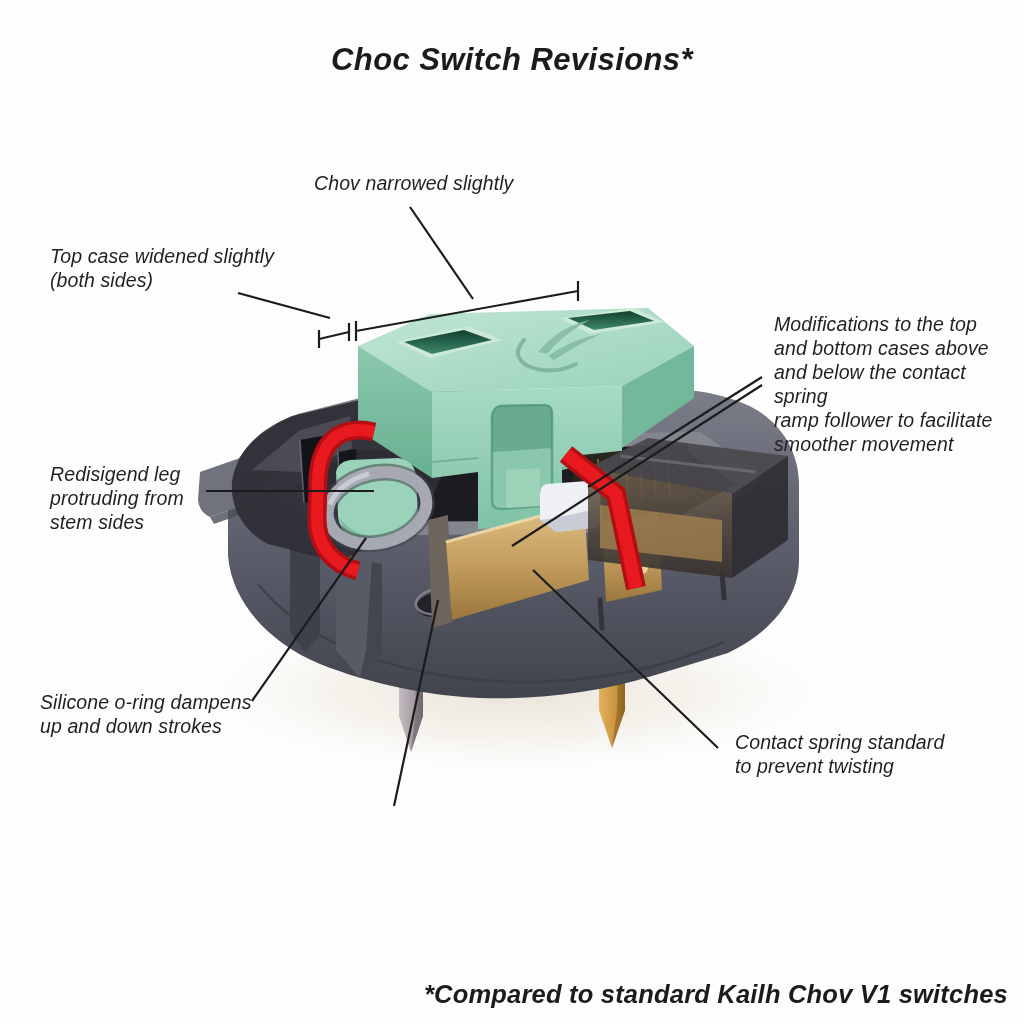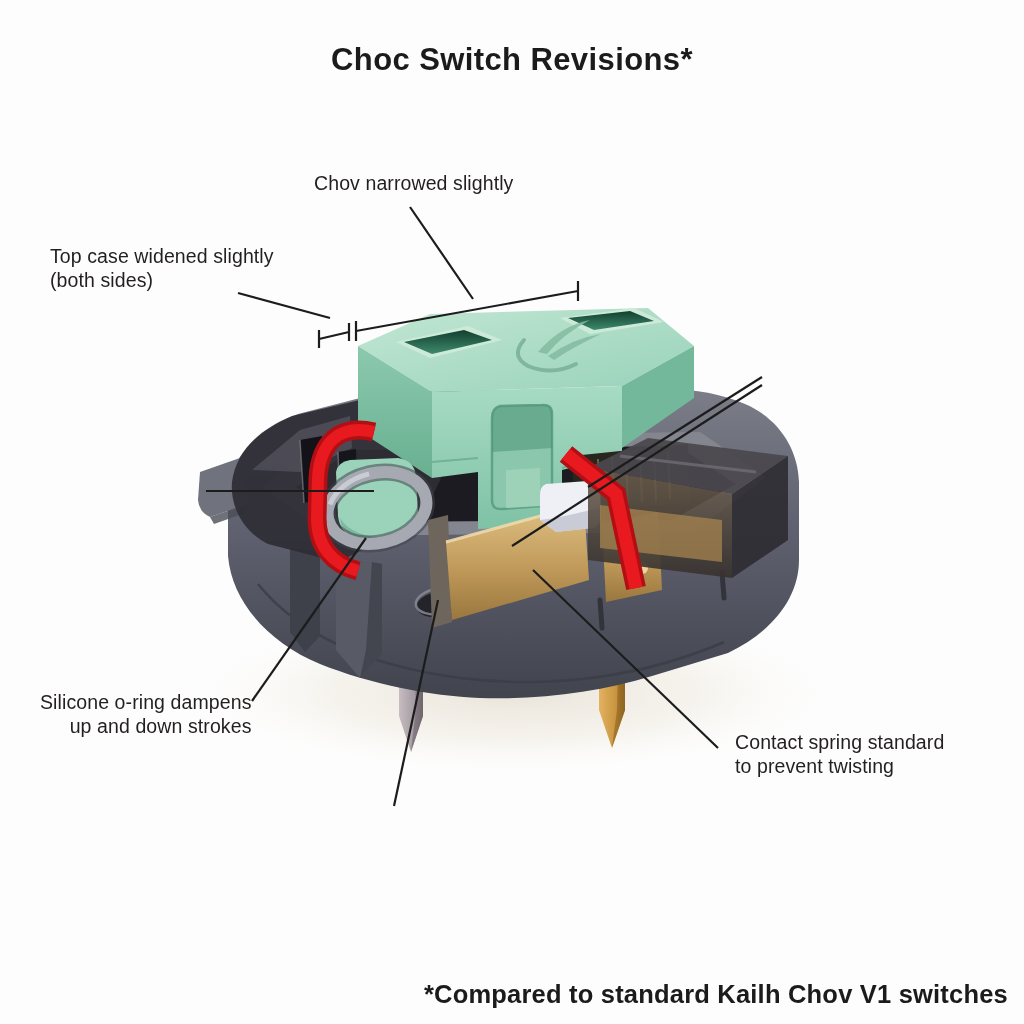--- a/index.html
+++ b/index.html
@@ -2,39 +2,39 @@
 <html><head>
 <meta charset="utf-8">
 <style>
   html,body{margin:0;padding:0;}
   body{
     width:1024px;height:1024px;position:relative;overflow:hidden;
     background:#fdfdfd;
     font-family:"Liberation Sans", sans-serif;
     color:#231f20;
   }
-  .stage{position:absolute;inset:0;width:1024px;height:1024px;}
+  .stage{position:absolute;inset:0;width:1024px;height:1024px;font-style:italic;}
   svg.illo{position:absolute;left:0;top:0;width:1024px;height:1024px;}
   .page-title{
     position:absolute;left:0;top:42px;width:1024px;text-align:center;
     font-size:31px;font-weight:700;letter-spacing:.4px;color:#1b1b1b;
   }
   .footnote{
     position:absolute;right:16px;top:980px;text-align:right;
     font-size:25.5px;font-weight:700;letter-spacing:.2px;color:#1b1b1b;margin-left:14px;
   }
   .label{
     position:absolute;font-size:19.5px;line-height:24px;color:#231f20;
     white-space:pre-line;letter-spacing:.1px;
   }
   #lbl-stem-narrowed{left:314px;top:171px;}
   #lbl-top-case-widened{left:50px;top:244px;}
   #lbl-modifications{left:774px;top:312px;width:250px;}
   #lbl-redesigned-leg{left:50px;top:462px;}
-  #lbl-silicone-oring{left:40px;top:690px;text-align:right;}
+  #lbl-silicone-oring{left:40px;top:690px;}
   #lbl-contact-spring{left:735px;top:730px;}
   #lbl-bottom-case{left:277px;top:808px;}
 </style>
 </head>
 <body>
 
 <div class="stage">
 
   <svg class="illo" viewBox="0 0 1024 1024" aria-hidden="true">
     <defs>
@@ -230,21 +230,29 @@
     </g>
   </svg>
 
   <div class="page-title">Choc Switch Revisions*</div>
 
   <div class="label" id="lbl-stem-narrowed">Chov narrowed slightly</div>
 
   <div class="label" id="lbl-top-case-widened">Top case widened slightly
 (both sides)</div>
 
-
+  <div class="label" id="lbl-modifications">Modifications to the top
+and bottom cases above
+and below the contact spring
+ramp follower to facilitate
+smoother movement</div>
+
+  <div class="label" id="lbl-redesigned-leg">Redisigend leg
+protruding from
+stem sides</div>
 
   <div class="label" id="lbl-silicone-oring">Silicone o-ring dampens
 up and down strokes</div>
 
   <div class="label" id="lbl-contact-spring">Contact spring standard
 to prevent twisting</div>
 
 
   <div class="footnote">*Compared to standard Kailh Chov V1 switches</div>
 </div>

